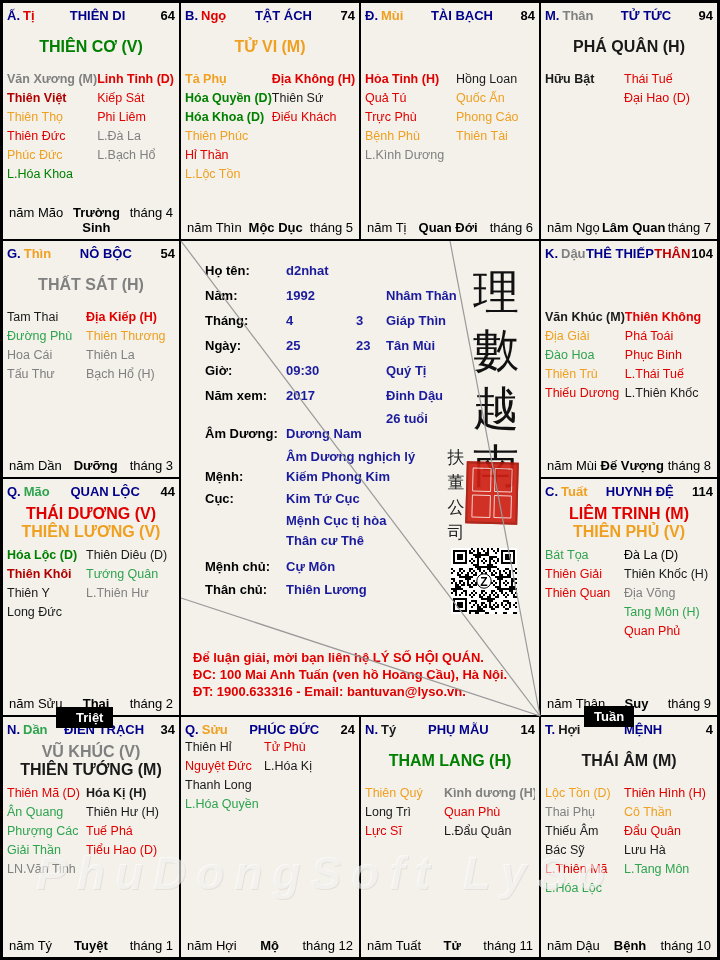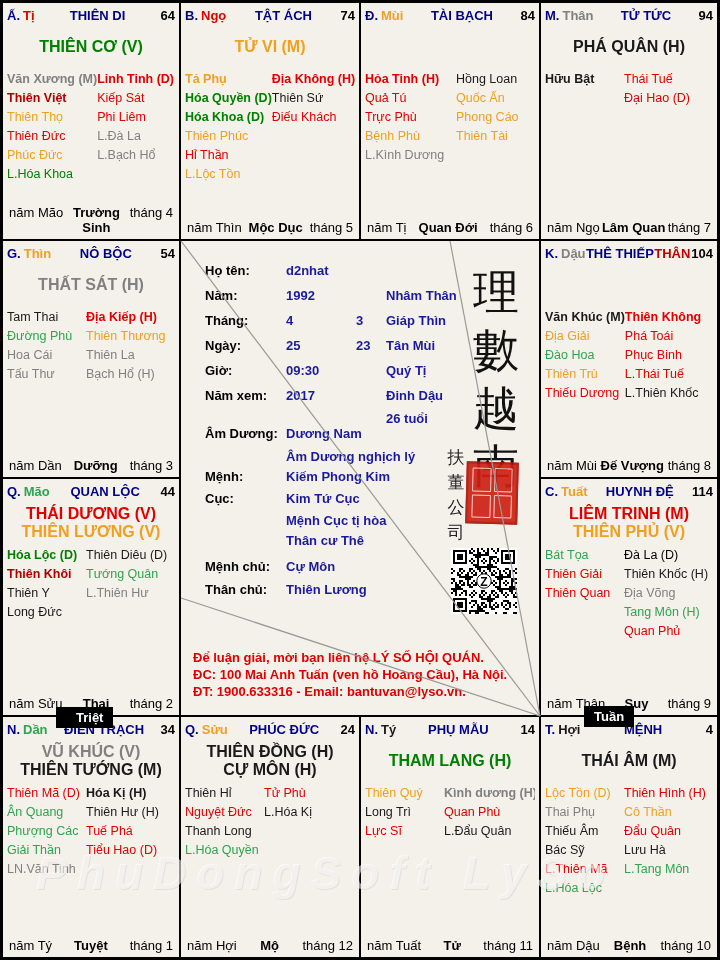--- a/index.html
+++ b/index.html
@@ -818,24 +818,20 @@
     </div>
   </div>
     <div class="palace" style="grid-area: p10;">
     <div class="hdr">
       <span class="stem">Q.</span>
       <span class="branch" style="color: rgb(239, 160, 32);">Sửu</span>
       <span class="pname">PHÚC ĐỨC</span>
 
       <span class="pnum">24</span>
     </div>
-    <div class="mains">
-        <div class="mainstar" style="color: rgb(26, 26, 26);">THIÊN ĐỒNG (H)</div>
-        <div class="mainstar" style="color: rgb(26, 26, 26);">CỰ MÔN (H)</div>
-      </div>
     <div class="cols">
       <div class="col left">
           <div class="star" style="color: rgb(26, 26, 26);">Thiên Hỉ</div>
           <div class="star" style="color: rgb(224, 0, 0);">Nguyệt Đức</div>
           <div class="star" style="color: rgb(26, 26, 26);">Thanh Long</div>
           <div class="star" style="color: rgb(46, 164, 78);">L.Hóa Quyền</div>
         </div>
       <div class="col right">
           <div class="star" style="color: rgb(224, 0, 0);">Tử Phù</div>
           <div class="star" style="color: rgb(26, 26, 26);">L.Hóa Kị</div>

